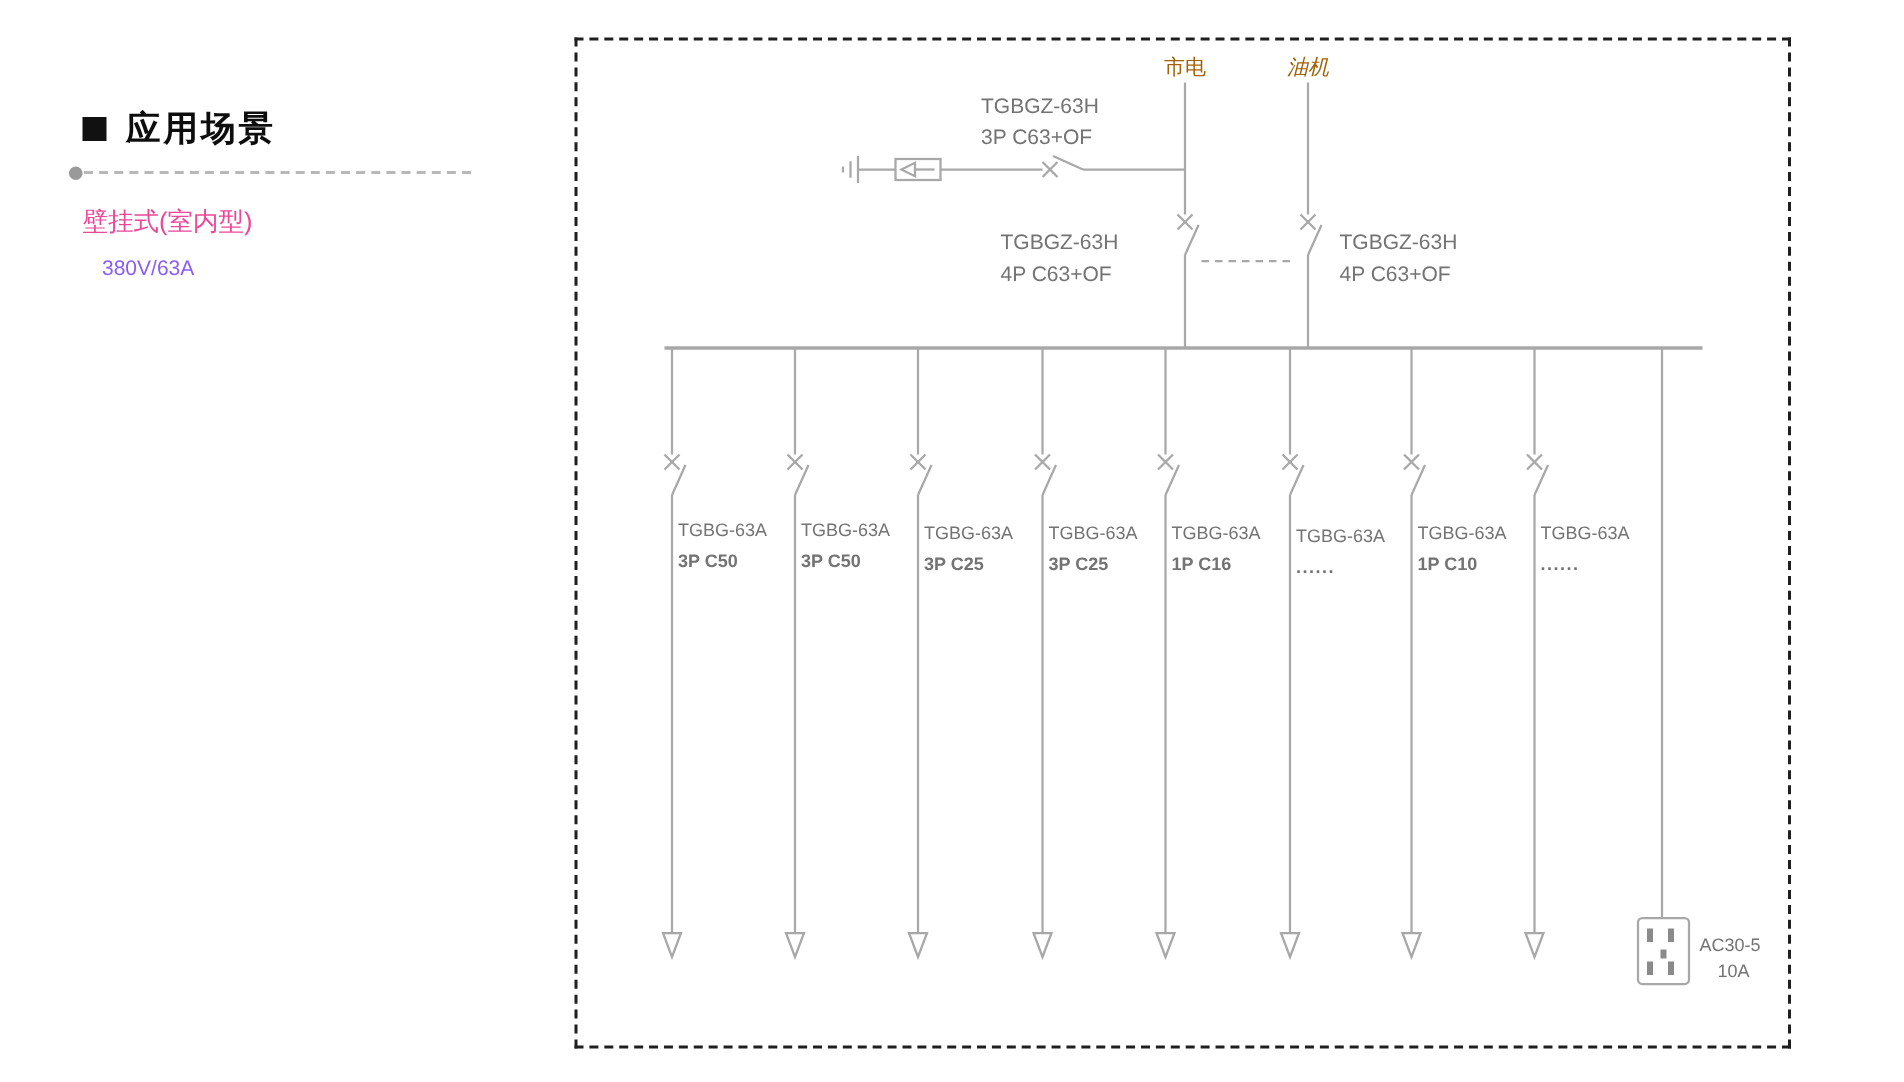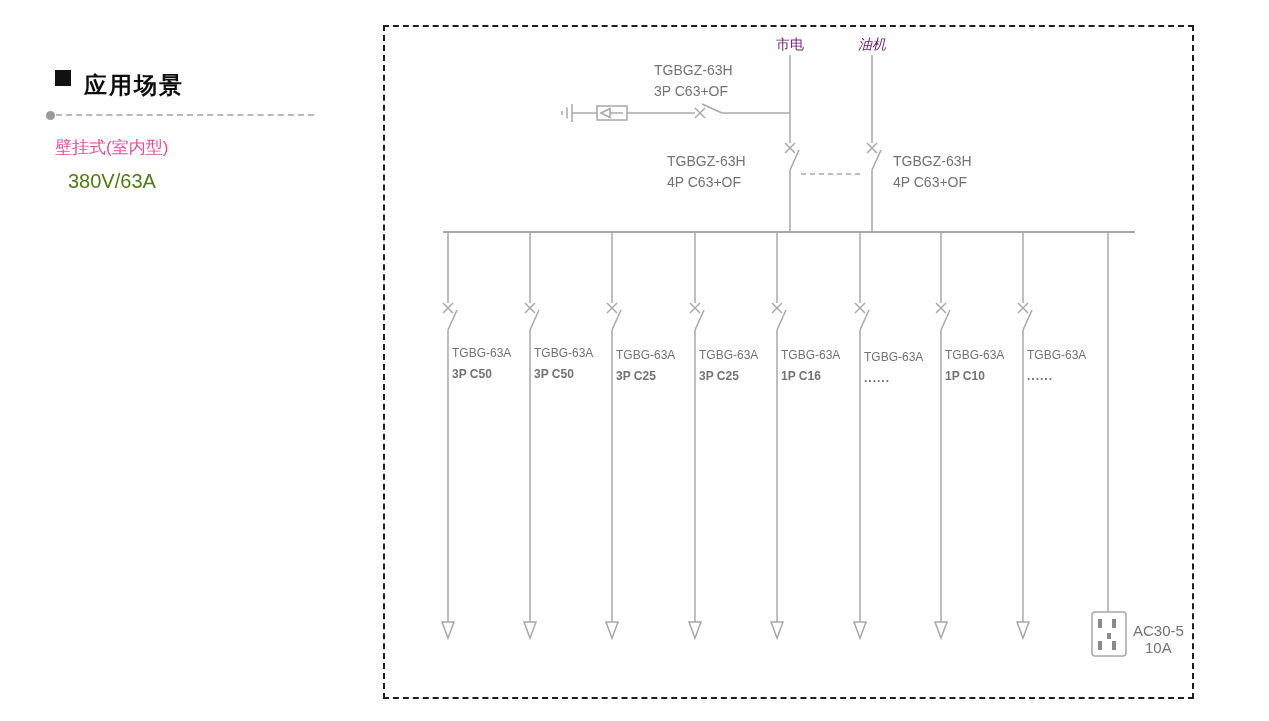--- a/index.html
+++ b/index.html
@@ -9,21 +9,21 @@
     font-family: "Liberation Sans", sans-serif;
     overflow: hidden;
     position: relative;
     color: #2b2b2b;
   }
   .abs { position: absolute; }
 
   
   .section-title {
     left: 55px; top: 70px;
-    display: flex; align-items: flex-start; gap: 13px;
+    display: flex; align-items: center; gap: 13px;
   }
   .bullet-square {
     width: 16px; height: 16px; background: #111;
     display: inline-block; flex: 0 0 auto;
   }
   .section-title .t {
     font-size: 23px; font-weight: bold; color: #0d0d0d;
     letter-spacing: 2px;
   }
   .divider {
@@ -32,35 +32,35 @@
   .divider .dot {
     position: absolute; left: 0; top: 1px;
     width: 9px; height: 9px; border-radius: 50%;
     background: #9a9a9a;
   }
   .divider .dash {
     position: absolute; left: 10px; right: 0; top: 4px;
     border-top: 2px dashed #b8b8b8;
   }
   .subtitle { left: 55px; top: 136px; font-size: 17px; color: #ec4899; }
-  .rating   { left: 68px; top: 170px; font-size: 20px; color: #4d7c0f; }
+  .rating   { left: 68px; top: 170px; font-size: 14px; color: #8b5cf6; }
 
   
   .diagram-border {
     left: 383px; top: 25px; width: 811px; height: 674px;
     border: 2px dashed #1f1f1f;
   }
   svg.canvas { left: 0; top: 0; }
 
   .lbl { position: absolute; color: #737373; white-space: nowrap; }
-  .src-lbl { font-size: 14px; width: 48px; text-align: center; color: #701a75; }
+  .src-lbl { font-size: 14px; width: 48px; text-align: center; color: #a16207; }
   .bk-lbl { font-size: 14px; line-height: 21px; }
   .fd-lbl { font-size: 12px; }
   .fd-lbl .spec { margin-top: 7px; font-weight: bold; }
-  .sock-lbl { font-size: 15px; line-height: 17px; }
+  .sock-lbl { font-size: 12px; line-height: 17px; }
   .sock-lbl .l2 { padding-left: 12px; }
 </style>
 </head>
 <body>
 
 <div class="abs section-title">
   <span class="bullet-square"></span>
   <span class="t">应用场景</span>
 </div>
 

